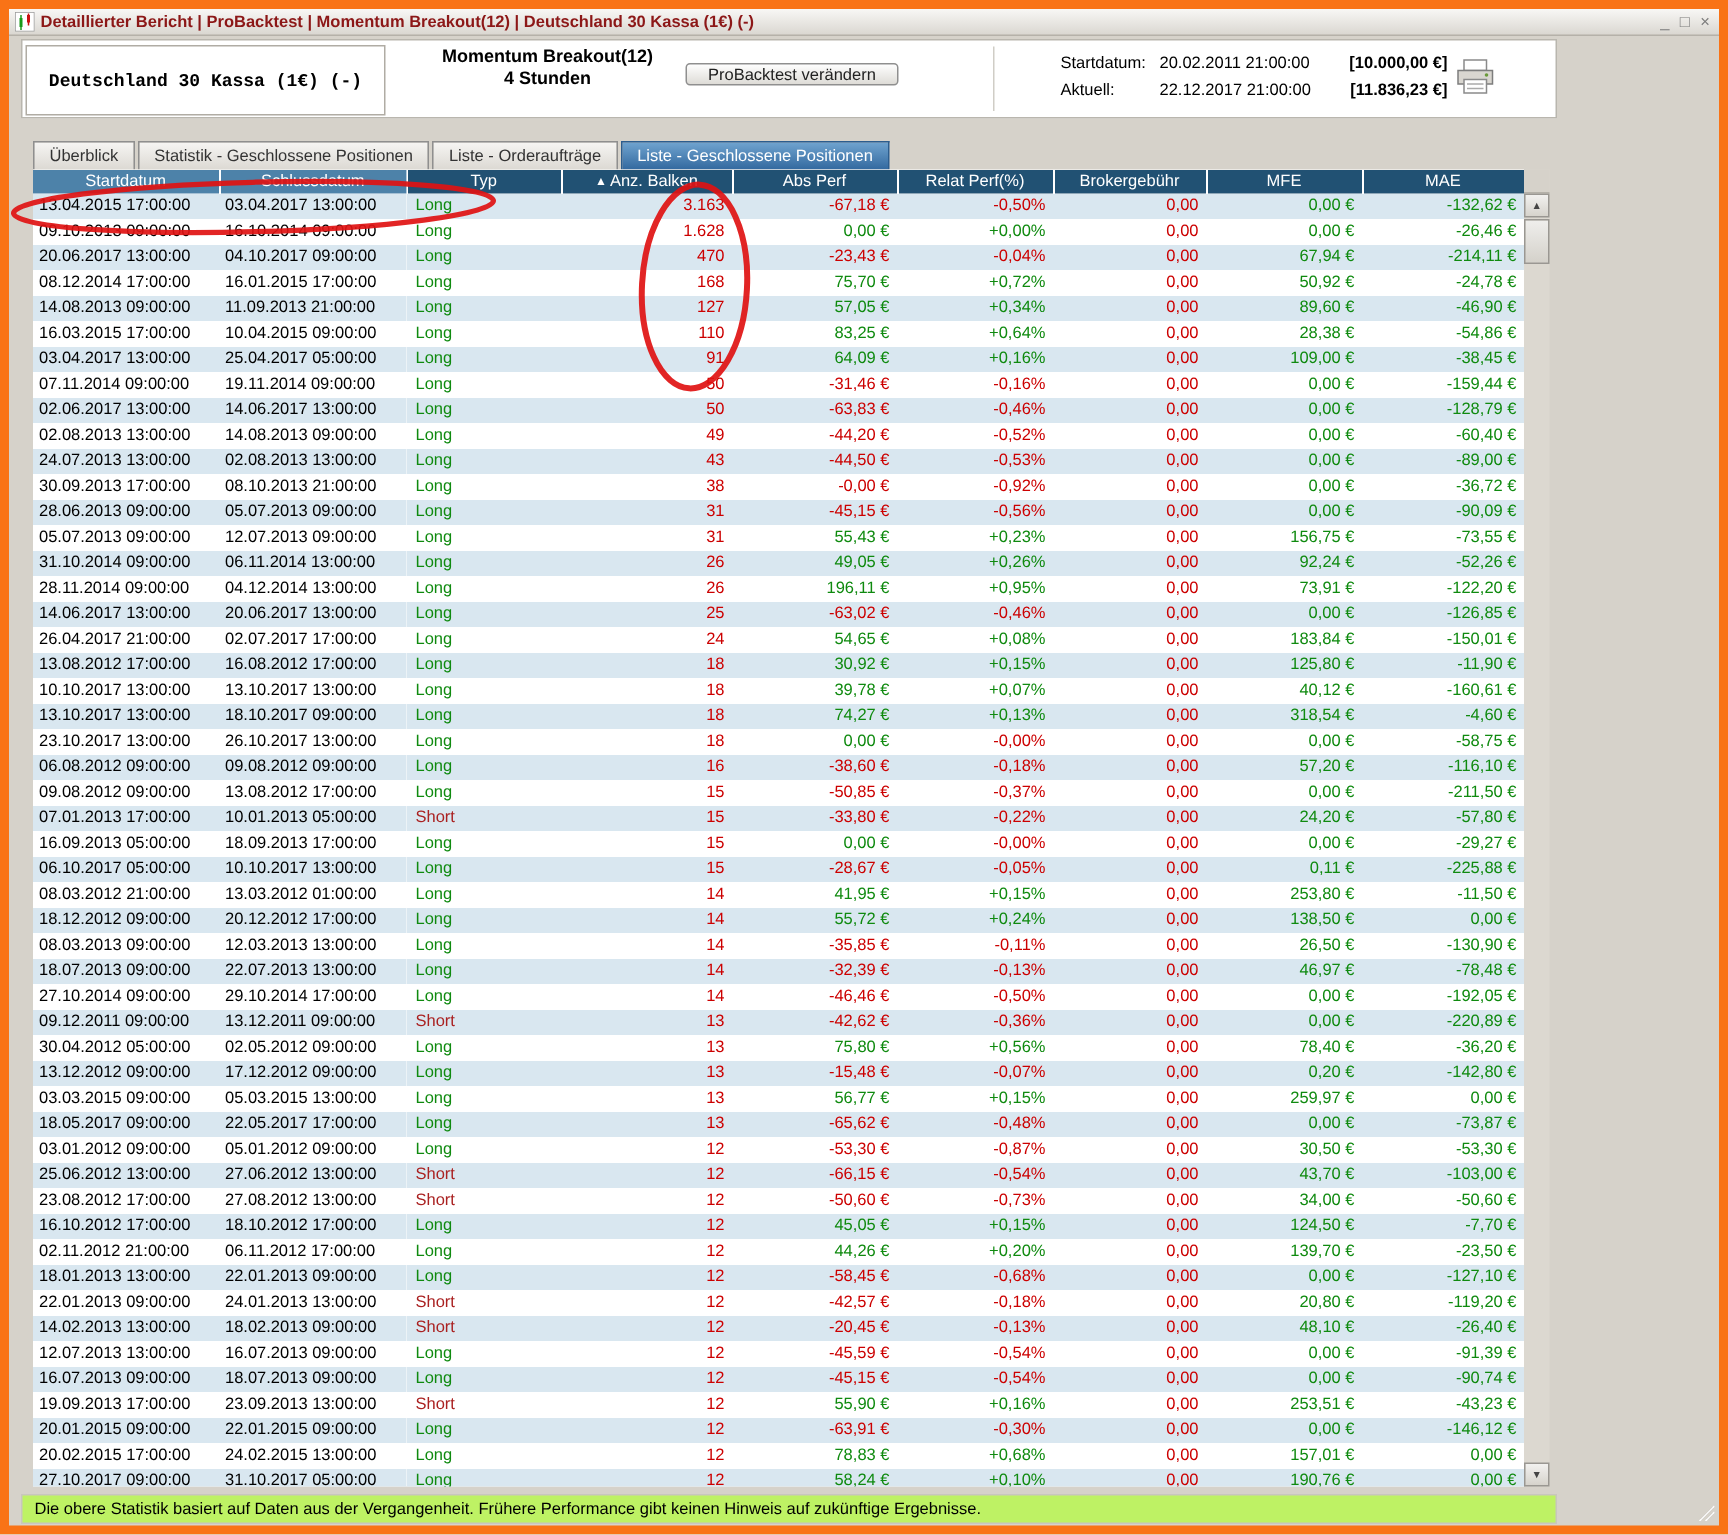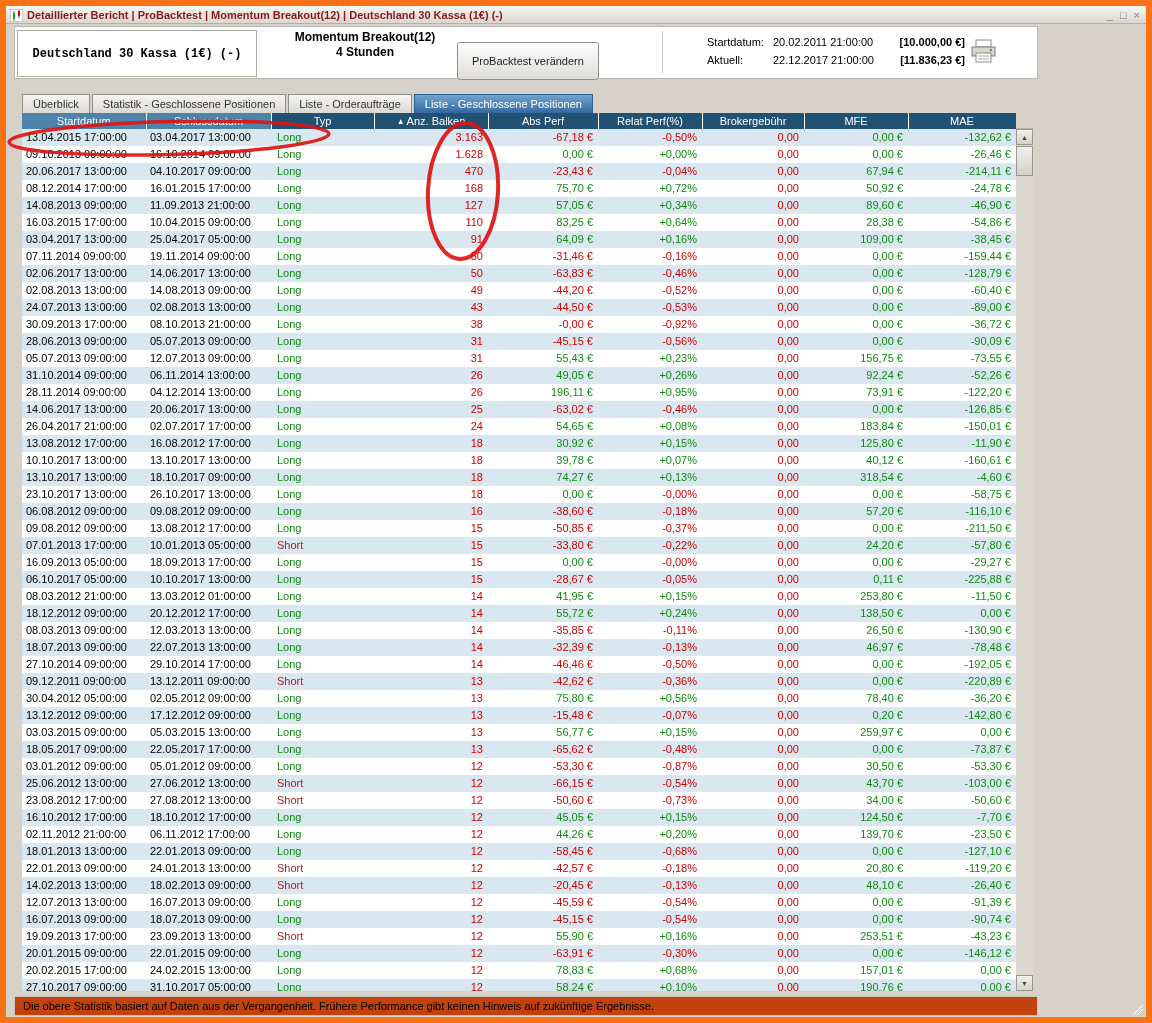--- a/index.html
+++ b/index.html
@@ -10,21 +10,21 @@
   .titlebar{position:absolute;left:0;top:0;width:100%;height:18px;background:linear-gradient(#f8f7f5,#dad7d1);border-bottom:1px solid #b5b1a9;display:flex;align-items:center;padding:0 4px;box-sizing:border-box;}
   .title-icon{width:13px;height:13px;margin-right:4px;flex:0 0 auto;}
   .title-text{font-size:11px;font-weight:bold;color:var(--title-text);white-space:nowrap;}
   .win-controls{position:absolute;right:6px;top:0;height:18px;display:flex;align-items:center;gap:7px;color:#7d7d7d;font-size:11px;}
   .win-controls span{cursor:default;line-height:18px;}
 
   
   .report-header{position:absolute;left:8px;top:20px;width:1024px;height:53px;background:#fff;border:1px solid #b9b6ae;box-sizing:border-box;font-size:11px;}
   .instrument-box{position:absolute;left:2px;top:3px;width:238px;height:45px;border:1px solid #b0aca4;display:flex;align-items:center;justify-content:center;font-weight:bold;font-size:12px;color:#000;font-family:Liberation Mono, monospace;}
   .strategy{position:absolute;left:250px;top:3px;width:200px;height:45px;display:flex;flex-direction:column;align-items:center;justify-content:flex-start;font-weight:bold;font-size:12px;color:#000;line-height:15px;}
-  .modify-btn{position:absolute;left:442px;top:15px;height:38px;padding:0 14px;font-size:11px;font-family:"Liberation Sans",sans-serif;color:#222;background:linear-gradient(#fefefe,#dedcd7);border:1px solid #8f8f8f;border-radius:3px;}
+  .modify-btn{position:absolute;left:442px;top:15px;height:15px;padding:0 14px;font-size:11px;font-family:"Liberation Sans",sans-serif;color:#222;background:linear-gradient(#fefefe,#dedcd7);border:1px solid #8f8f8f;border-radius:3px;}
   .vsep{position:absolute;left:647px;top:4px;height:43px;border-left:1px solid #d0cdc6;}
   .dates{position:absolute;left:692px;top:8px;display:grid;grid-template-columns:62px 112px 76px;column-gap:4px;row-gap:4px;font-size:11px;line-height:14px;color:#000;white-space:nowrap;}
   .dates .amount{text-align:right;font-weight:bold;}
   .printer{position:absolute;left:955px;top:12px;width:28px;height:26px;cursor:pointer;}
 
   
   .tabbar{position:absolute;left:16px;top:88px;height:19px;display:flex;gap:2px;}
   .tab{height:19px;line-height:18px;padding:0 10px;font-size:11px;color:#333;background:linear-gradient(#f6f5f3,#dcd9d3);border:1px solid #8f8f8f;border-bottom:none;box-sizing:border-box;white-space:nowrap;cursor:pointer;}
   .tab.active{background:linear-gradient(#6fa3cf,var(--tab-active));color:#fff;border-color:#2c5d8e;}
 
@@ -47,21 +47,21 @@
   
   .vscroll{position:absolute;left:1010px;top:107px;width:17px;height:878px;background:#dcd8d0;}
   .sb-corner{position:absolute;left:0;top:0;width:17px;height:16px;background:#d6d2ca;border-bottom:1px solid #b5b1a9;box-sizing:border-box;}
   .sb-btn{position:absolute;left:0;width:17px;height:16px;background:linear-gradient(#f2f1ef,#d6d3cc);border:1px solid #9a9792;box-sizing:border-box;display:flex;align-items:center;justify-content:center;font-size:7px;color:#444;cursor:pointer;}
   .sb-up{top:16px;}
   .sb-down{bottom:0;}
   .sb-thumb{position:absolute;left:0;top:33px;width:17px;height:30px;background:linear-gradient(#efeeec,#d4d1ca);border:1px solid #9a9792;box-sizing:border-box;cursor:pointer;}
   .sb-track{position:absolute;left:0;top:32px;bottom:16px;width:17px;cursor:pointer;}
 
   
-  .footer{position:absolute;left:8px;top:990px;width:1024px;height:20px;background:#c2410c;border:1px solid #c9c6be;box-sizing:border-box;font-size:11px;line-height:18px;padding-left:8px;color:#000;white-space:nowrap;overflow:hidden;}
+  .footer{position:absolute;left:8px;top:990px;width:1024px;height:20px;background:#bef264;border:1px solid #c9c6be;box-sizing:border-box;font-size:11px;line-height:18px;padding-left:8px;color:#000;white-space:nowrap;overflow:hidden;}
   .grip{position:absolute;right:3px;bottom:3px;width:13px;height:13px;}
 
   
   .annotations{position:absolute;left:0;top:0;width:1152px;height:1023px;pointer-events:none;z-index:50;}
 </style>
 </head>
 <body>
 
 <div class="window">
 

